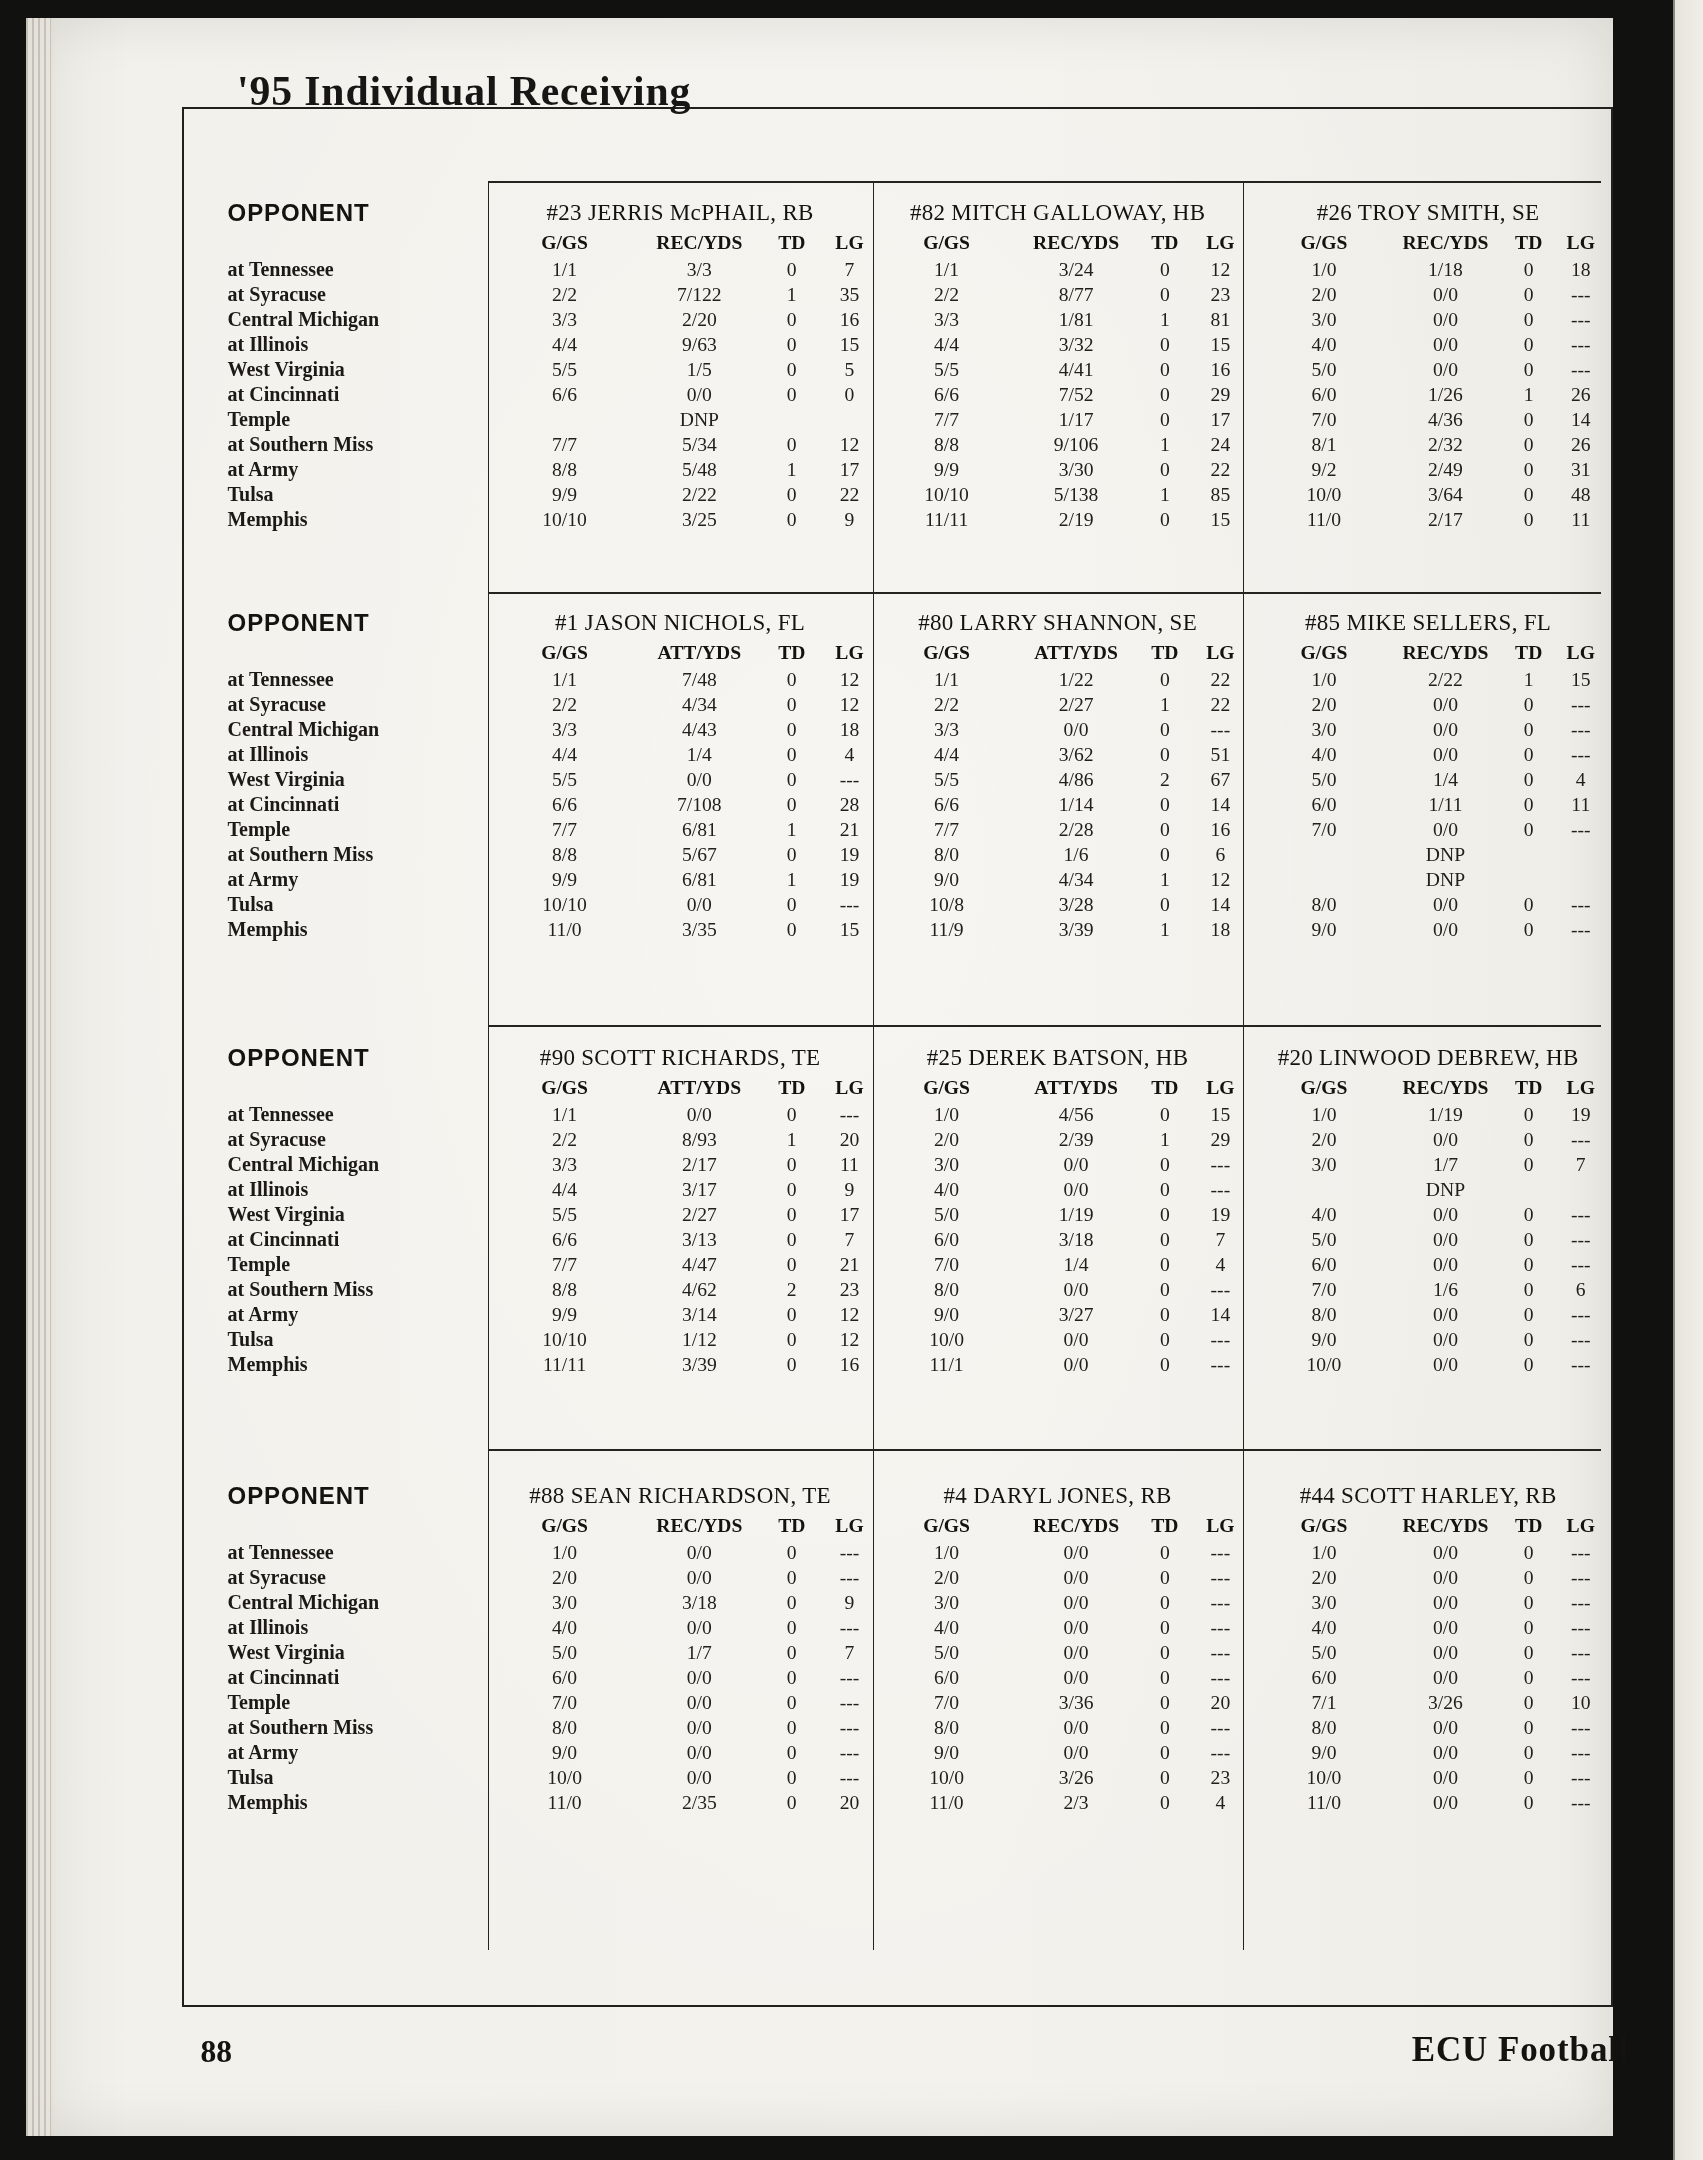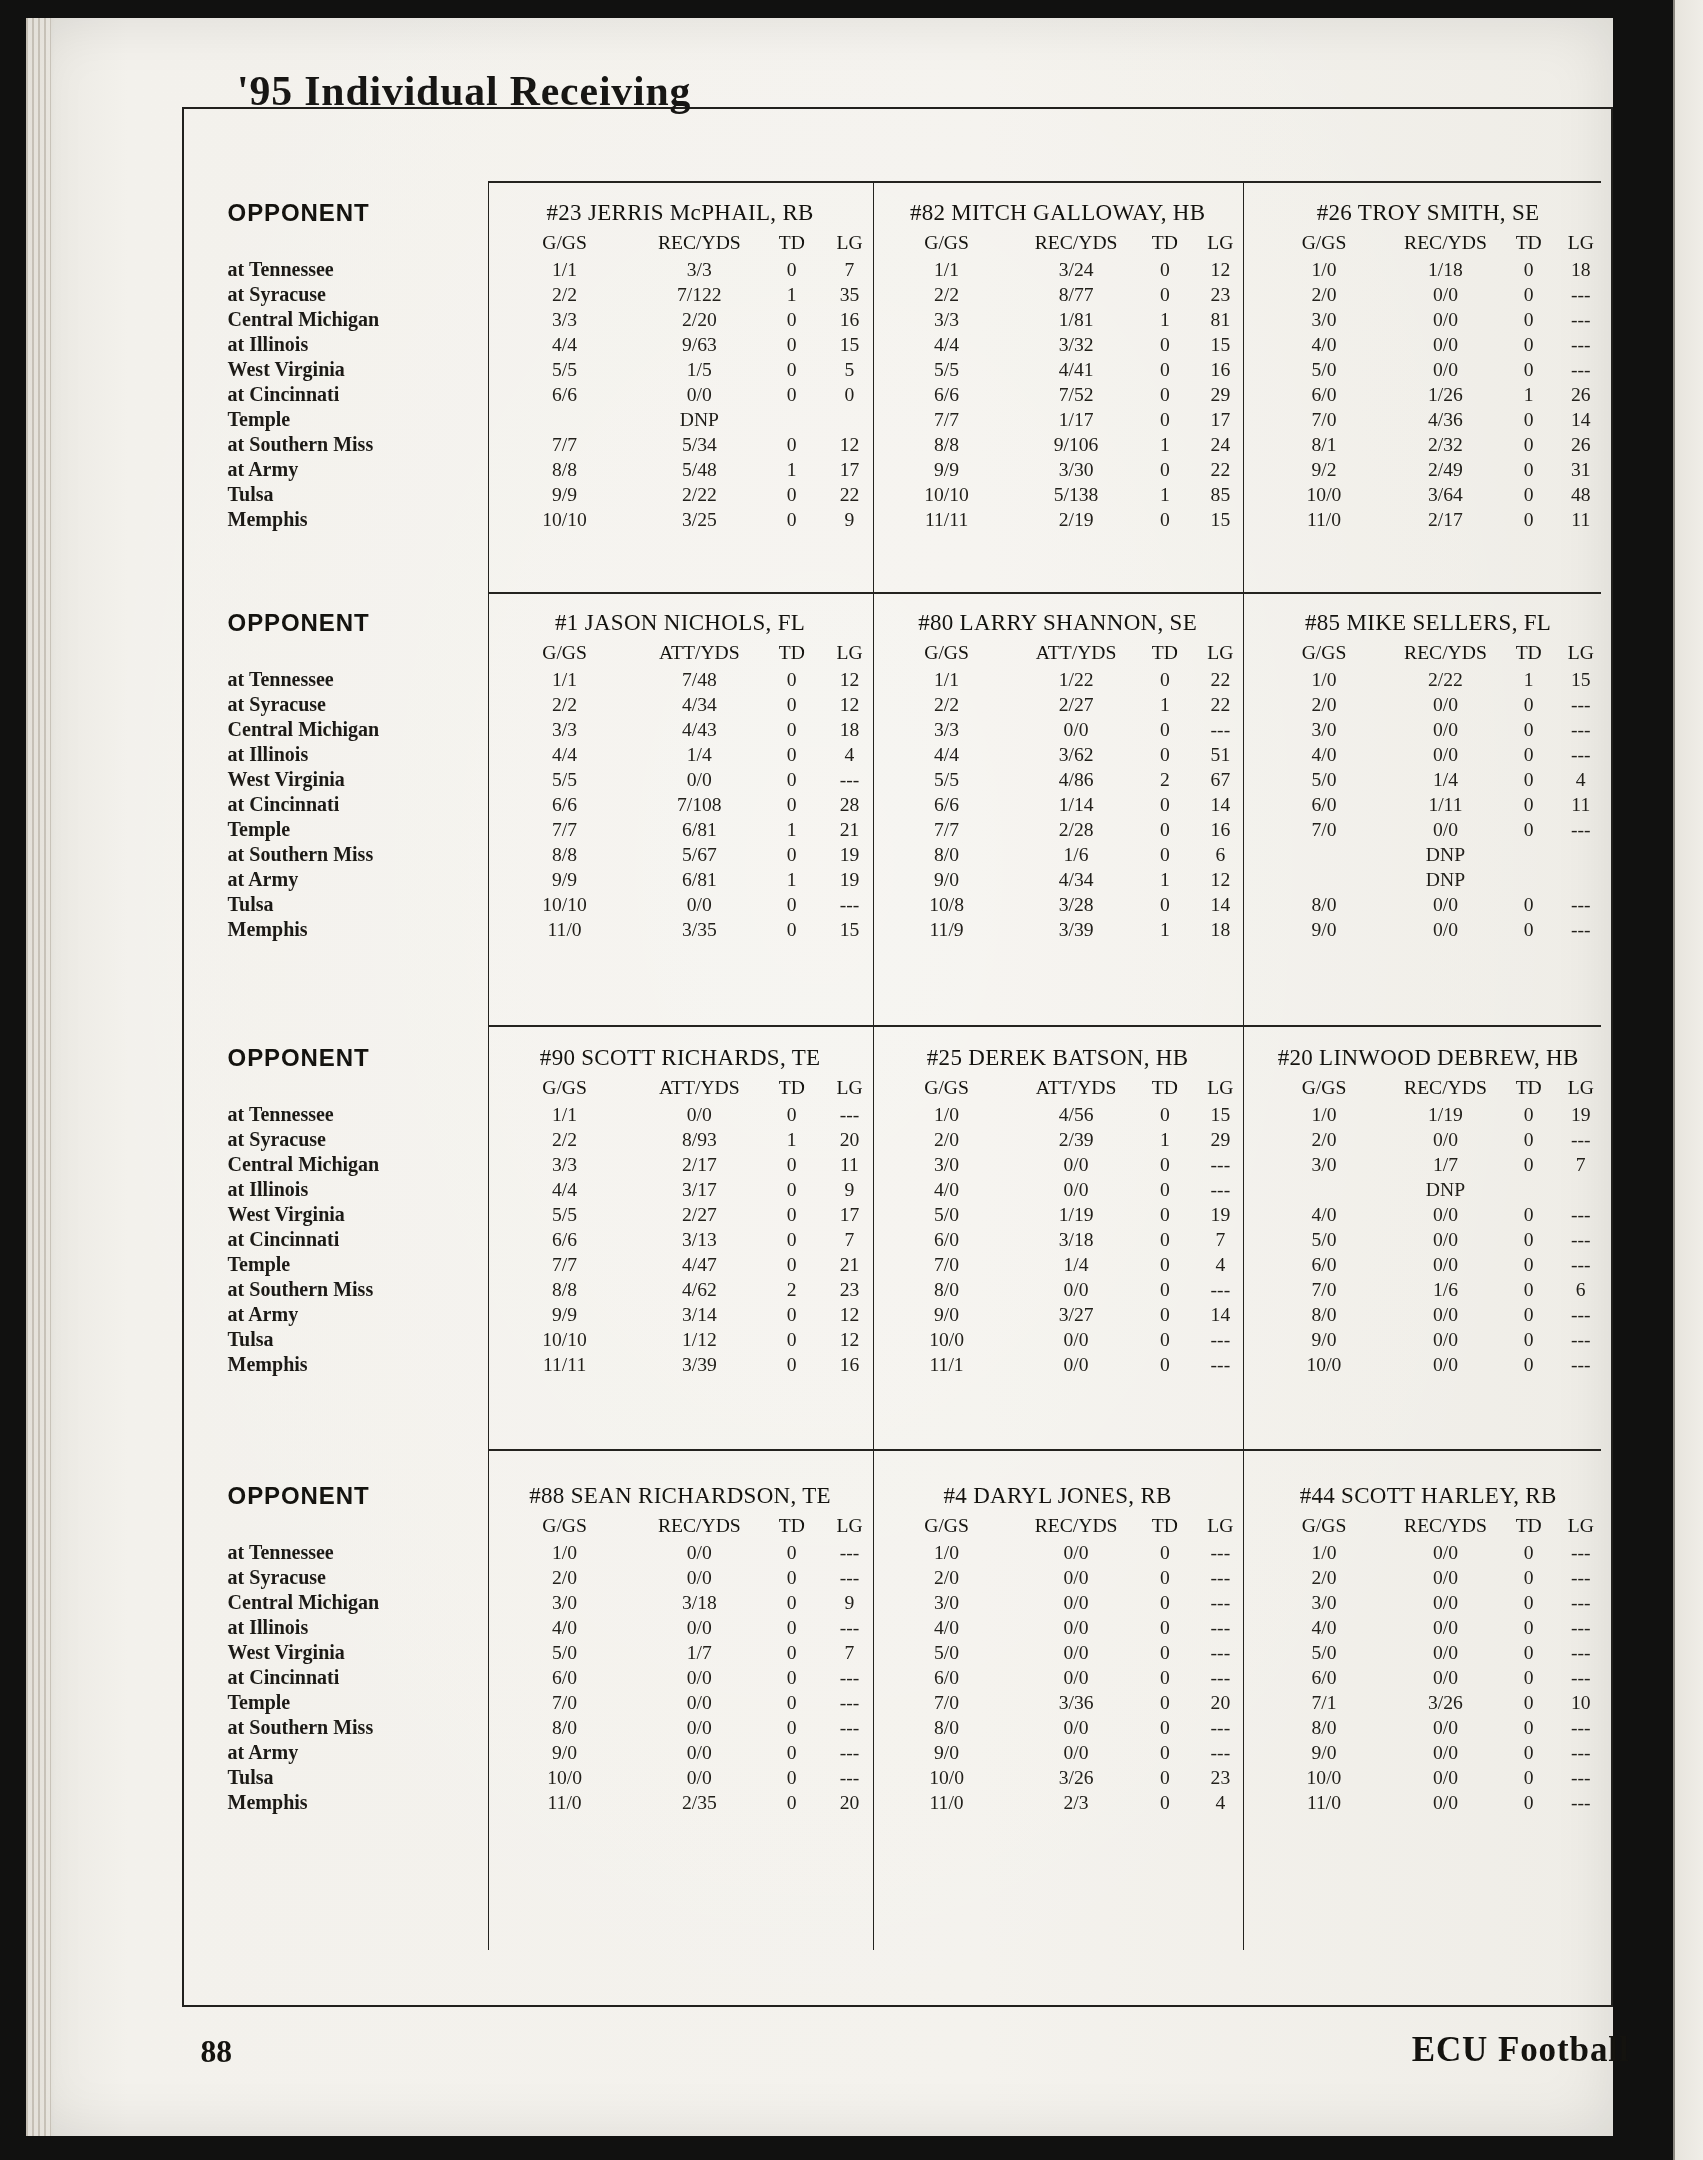--- a/index.html
+++ b/index.html
@@ -80,21 +80,21 @@
   }
   .prow {
     display:grid; grid-template-columns:40% 30% 18% 12%;
     height:25px; line-height:25px;
   }
   .prow.phead { height:27px; line-height:25.6px; }
   .pcell {
     text-align:center; font-size:19.6px; color:#22201b;
     overflow:visible; white-space:nowrap;
   }
-  .phead .pcell { font-weight:normal; color:#14130f; }
+  .phead .pcell { font-weight:bold; color:#14130f; }
 
   .footer {
     position:absolute; left:158px; top:2012px; width:1429px;
     display:flex; justify-content:space-between; align-items:flex-end;margin-left:17px;
   }
   .page-number {
     font-family:"Liberation Serif", serif; font-weight:bold;
     font-size:31.5px; color:#14130f;
   }
   .footer-brand {

